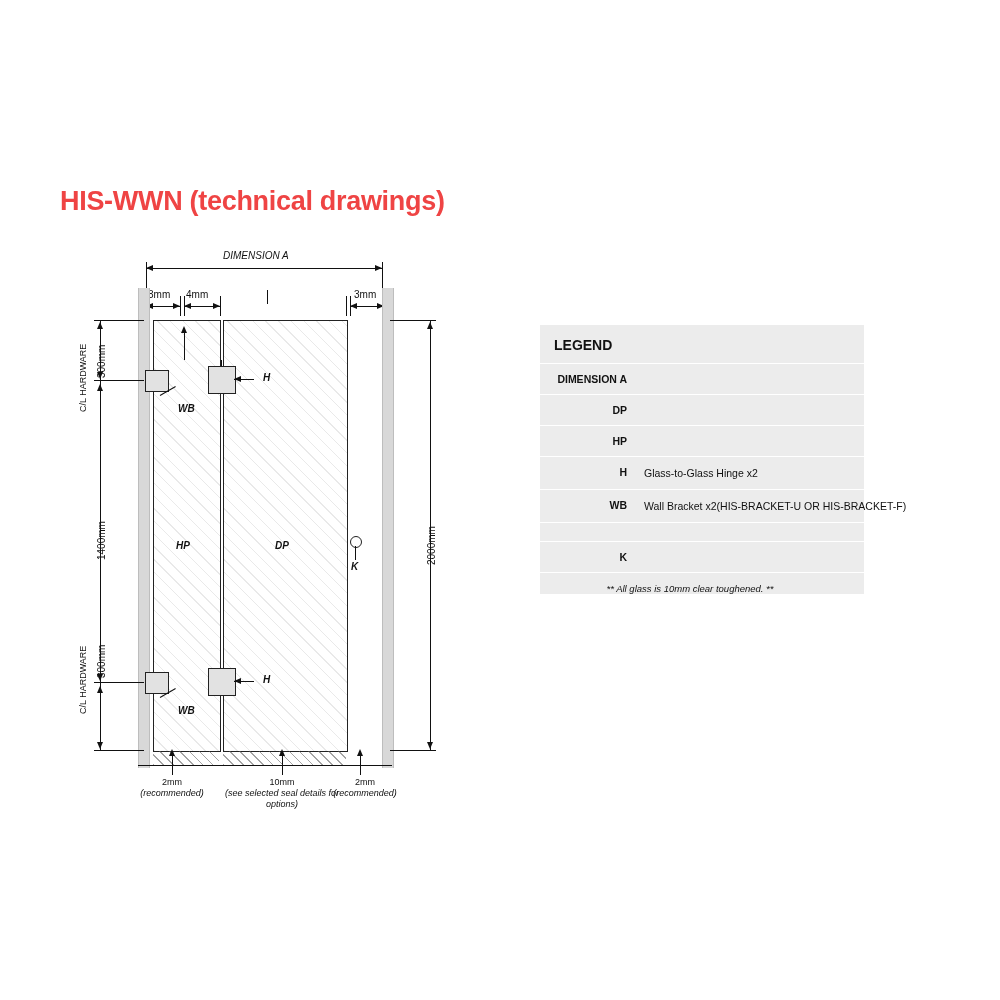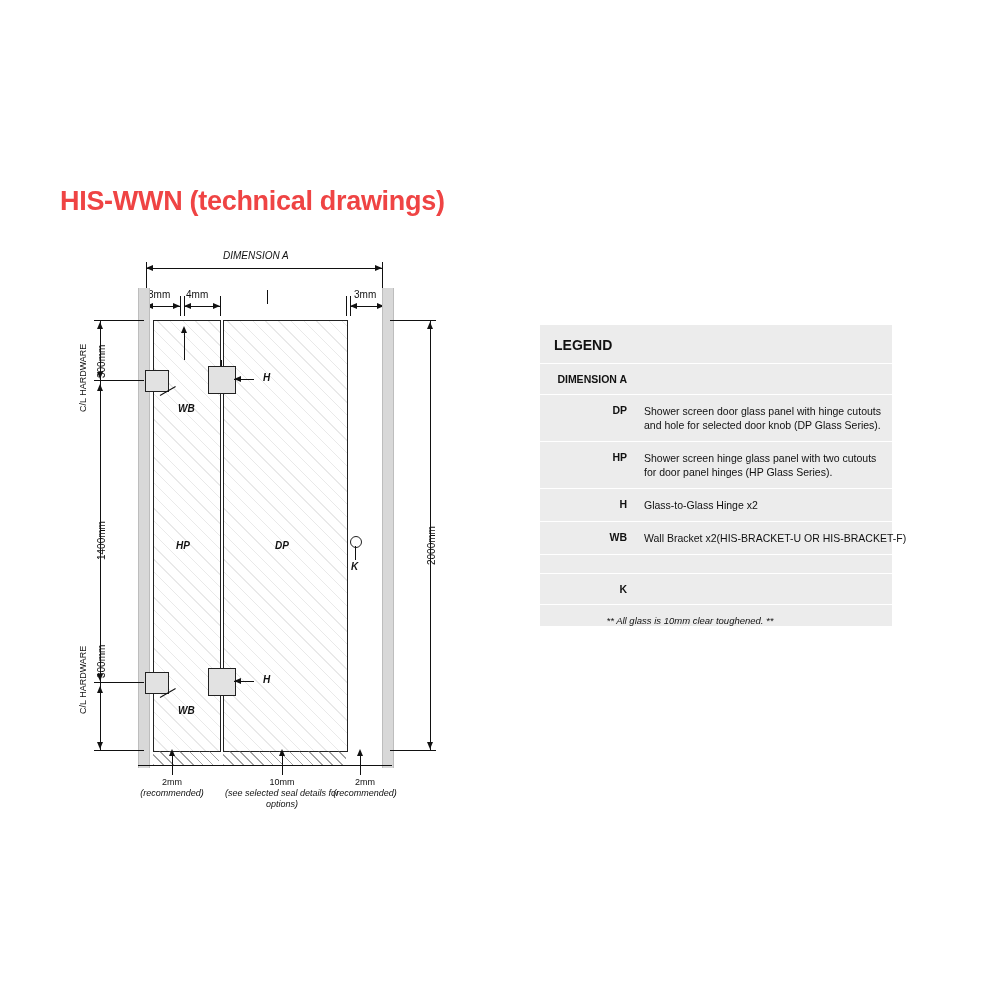--- a/index.html
+++ b/index.html
@@ -144,21 +144,21 @@
     line-height: 11px;
     text-align: center;
     color: #111;
   }
 
   
   #legend {
     position: absolute;
     left: 540px;
     top: 325px;
-    width: 352px;
+    width: 324px;
     background: #ececec;
     font-size: 0;
   }
   #legend-title {
     font-size: 14px;
     font-weight: bold;
     padding: 12px 14px 10px 14px;
     color: #111;
     border-bottom: 1px solid #ffffff;
   }
@@ -319,25 +319,23 @@
 </div>
 
 <div id="legend">
   <div id="legend-title">LEGEND</div>
 
   <div class="lrow">
     <div class="lkey">DIMENSION A</div>
   </div>
   <div class="lrow">
     <div class="lkey">DP</div>
-    <div class="lval">Shower screen door glass panel with hinge cutouts and hole for selected door knob (DP Glass Series).</div>
   </div>
   <div class="lrow">
     <div class="lkey">HP</div>
-    <div class="lval">Shower screen hinge glass panel with two cutouts for door panel hinges (HP Glass Series).</div>
   </div>
   <div class="lrow">
     <div class="lkey">H</div>
     <div class="lval">Glass-to-Glass Hinge x2</div>
   </div>
   <div class="lrow">
     <div class="lkey">WB</div>
     <div class="lval wide">Wall Bracket x2(HIS-BRACKET-U OR HIS-BRACKET-F)</div>
   </div>
   <div class="lrow spacer">

